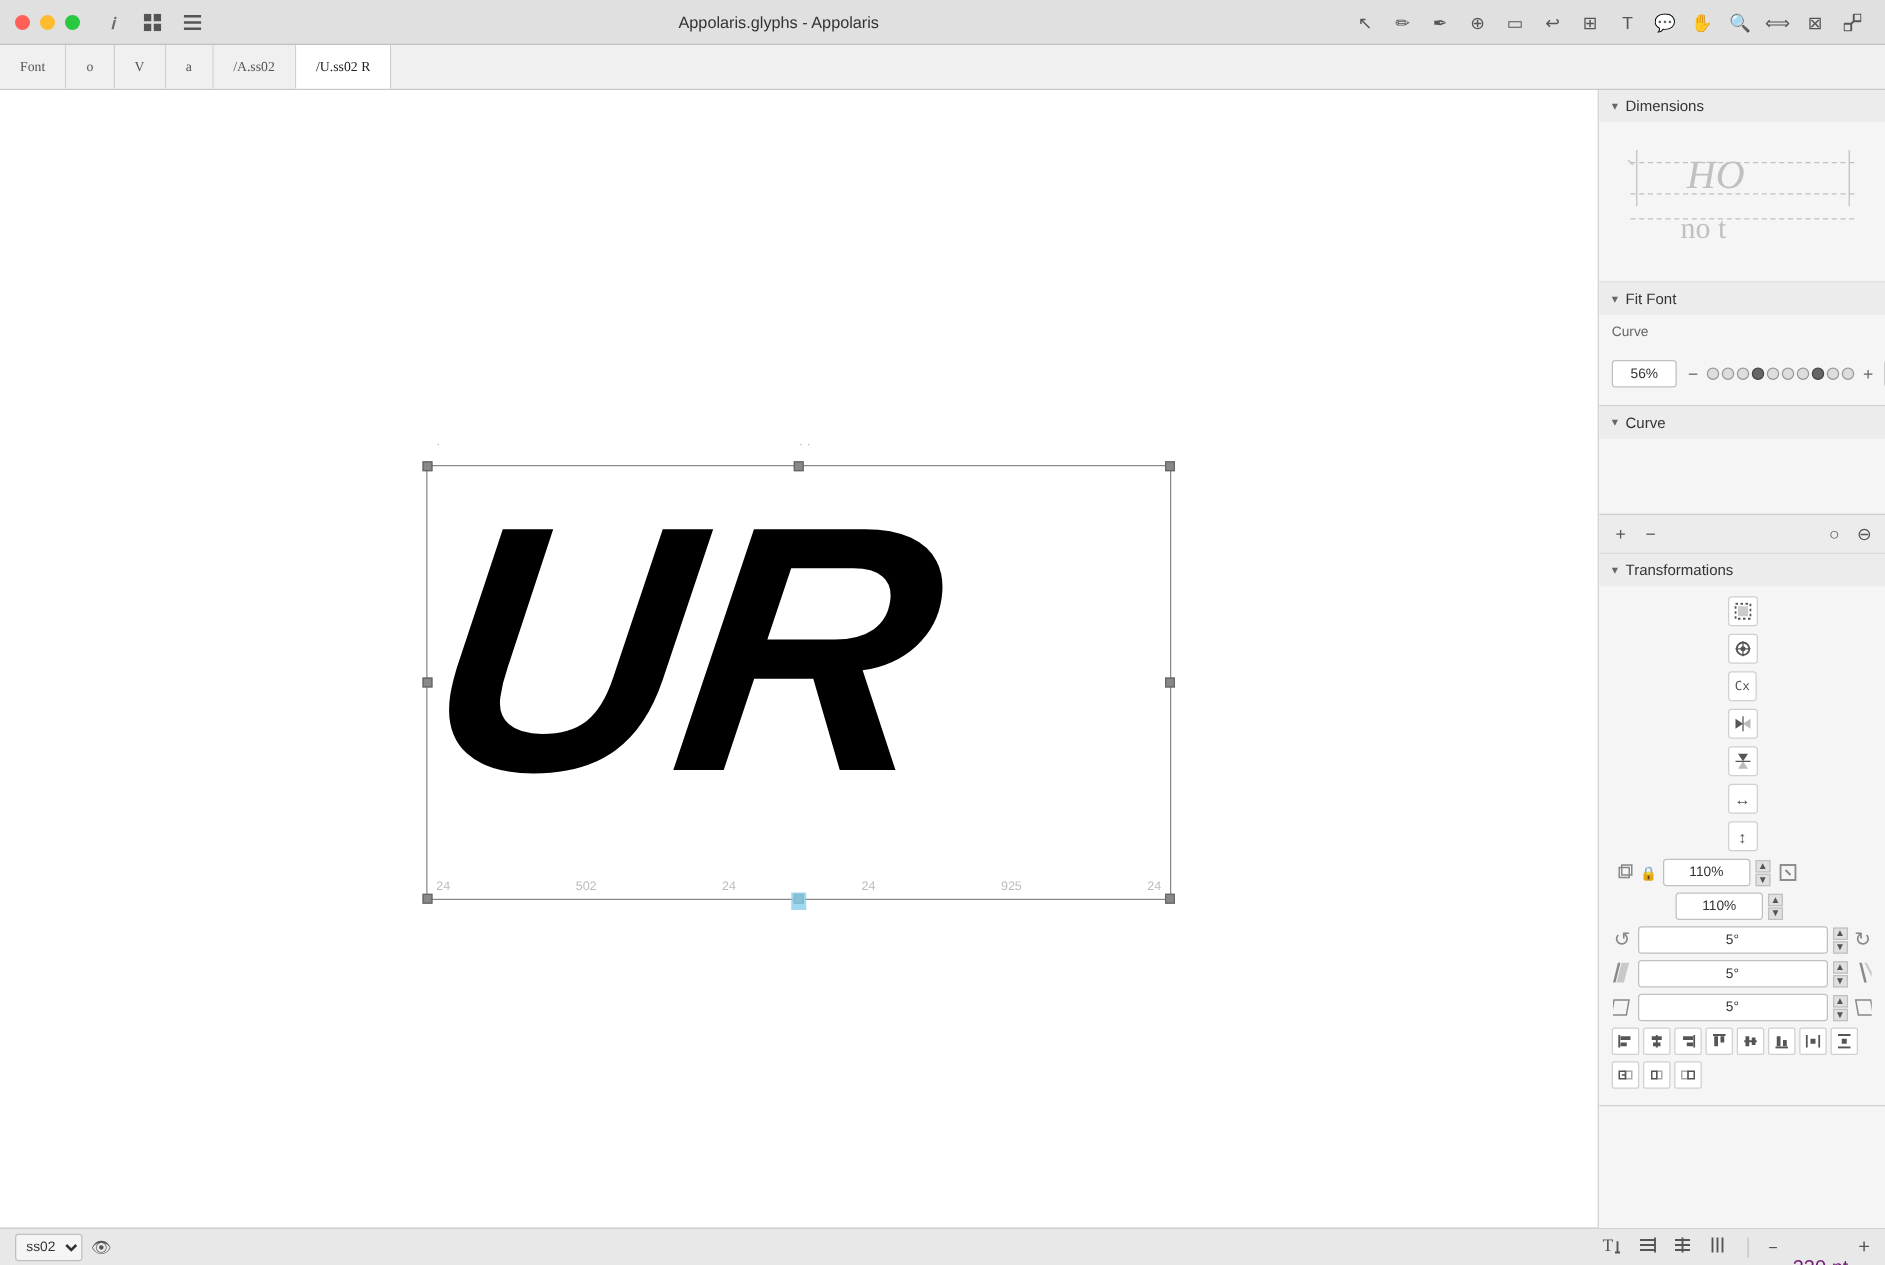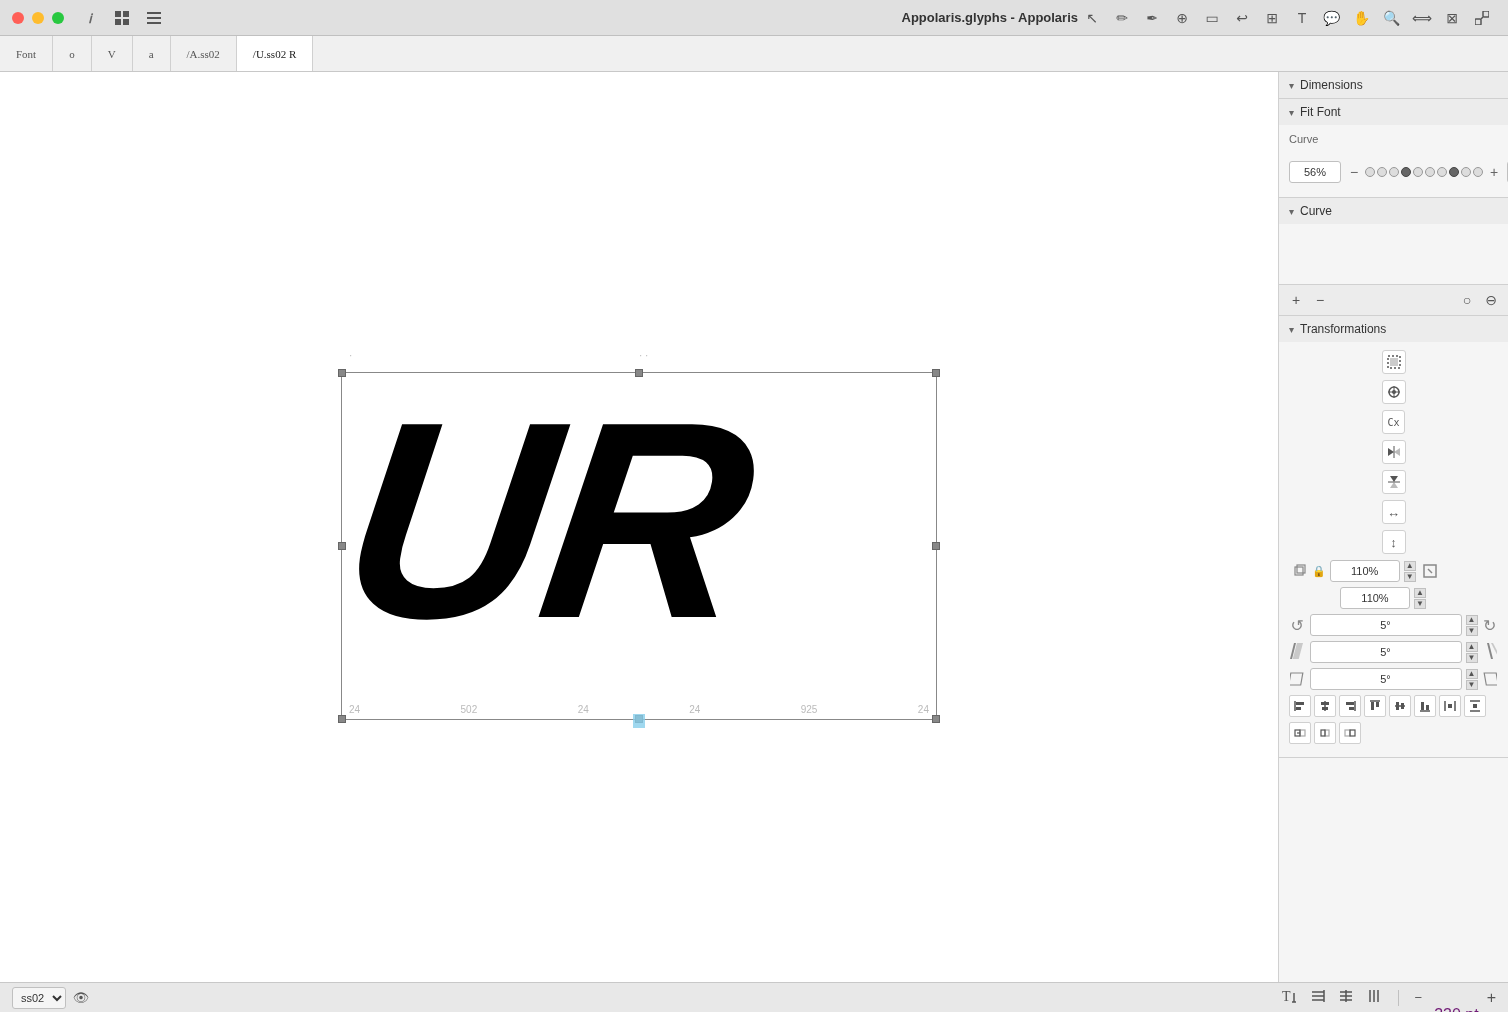--- a/index.html
+++ b/index.html
@@ -16,21 +16,21 @@
       flex-shrink: 0;
     }
     .titlebar-buttons { display: flex; gap: 8px; align-items: center; }
     .tb-btn { width: 12px; height: 12px; border-radius: 50%; border: none; cursor: pointer; }
     .tb-close { background: #ff5f57; }
     .tb-min { background: #febc2e; }
     .tb-max { background: #28c840; }
     .titlebar-info { width: 20px; height: 20px; margin-left: 16px; display: flex; align-items: center; justify-content: center; color: #666; font-size: 13px; font-style: italic; font-weight: bold; }
     .titlebar-tools { display: flex; gap: 4px; align-items: center; margin-left: 8px; }
     .tool-icon { width: 28px; height: 28px; display: flex; align-items: center; justify-content: center; color: #555; font-size: 14px; cursor: pointer; border-radius: 4px; }
-    .titlebar-title { flex: 1; text-align: right; font-size: 13px; color: #333; font-weight: 700; }
+    .titlebar-title { flex: 1; text-align: center; font-size: 13px; color: #333; font-weight: 400; }
 
     
     .tabbar {
       height: 36px;
       background: #f0f0f0;
       border-bottom: 1px solid #c8c8c8;
       display: flex;
       align-items: stretch;
       flex-shrink: 0;
       overflow-x: auto;
@@ -492,20 +492,41 @@
     </div>
   </div>
 
   <div class="right-panel">
 
     <div class="panel-section">
       <div class="section-header">
         <span class="section-chevron">▾</span>
         <span class="section-title">Dimensions</span>
       </div>
+      <div class="dimensions-preview">
+        <div style="position: relative; display: inline-block;">
+          
+          <svg width="200" height="100" viewBox="0 0 200 100">
+
+            <line x1="10" y1="20" x2="190" y2="20" stroke="#c0c0c0" stroke-width="1" stroke-dasharray="4,3"></line>
+            <line x1="10" y1="45" x2="190" y2="45" stroke="#c0c0c0" stroke-width="1" stroke-dasharray="4,3"></line>
+            <line x1="10" y1="65" x2="190" y2="65" stroke="#c0c0c0" stroke-width="1" stroke-dasharray="4,3"></line>
+
+            <line x1="15" y1="10" x2="15" y2="55" stroke="#c0c0c0" stroke-width="1"></line>
+            <line x1="185" y1="10" x2="185" y2="55" stroke="#c0c0c0" stroke-width="1"></line>
+
+            <text x="55" y="40" font-family="Georgia, serif" font-size="32" fill="#c0c0c0" font-style="italic">HO</text>
+
+            <text x="50" y="80" font-family="Georgia, serif" font-size="24" fill="#c0c0c0">no t</text>
+
+            <line x1="10" y1="20" x2="10" y2="20" stroke="#c0c0c0" stroke-width="2"></line>
+            <line x1="8" y1="18" x2="12" y2="22" stroke="#c0c0c0" stroke-width="1"></line>
+          </svg>
+        </div>
+      </div>
     </div>
 
     <div class="panel-section">
       <div class="section-header">
         <span class="section-chevron">▾</span>
         <span class="section-title">Fit Font</span>
       </div>
       <div class="section-content">
         <div style="font-size: 11px; color: #666; margin-bottom: 16px;">Curve</div>
         <div class="fit-curve-row">

